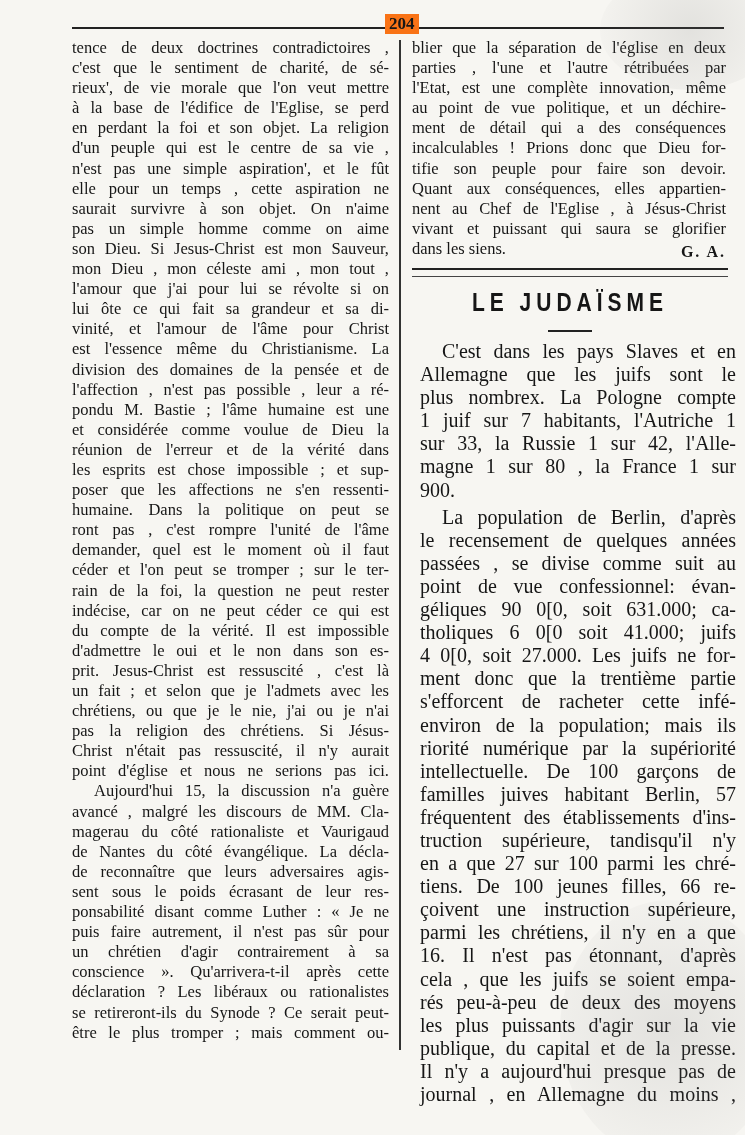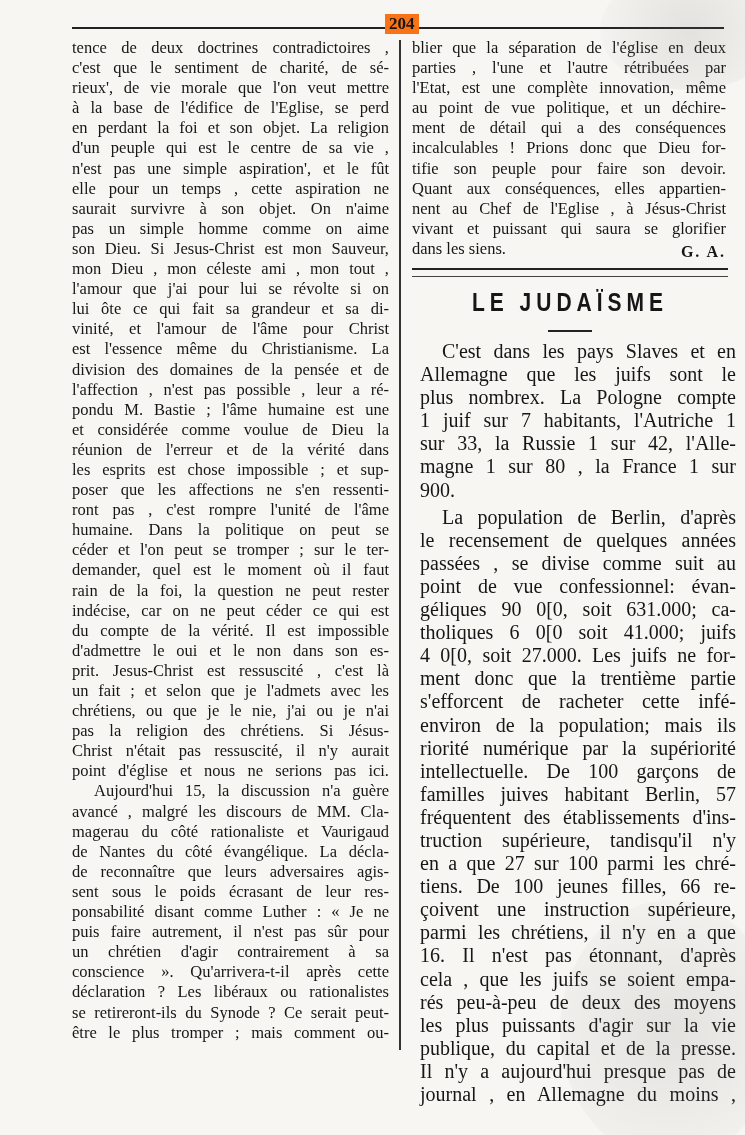--- a/index.html
+++ b/index.html
@@ -78,24 +78,24 @@
       <span class="line">lui ôte ce qui fait sa grandeur et sa di-</span>
       <span class="line">vinité, et l'amour de l'âme pour Christ</span>
       <span class="line">est l'essence même du Christianisme. La</span>
       <span class="line">division des domaines de la pensée et de</span>
       <span class="line">l'affection , n'est pas possible , leur a ré-</span>
       <span class="line">pondu M. Bastie ; l'âme humaine est une</span>
       <span class="line">et considérée comme voulue de Dieu la</span>
       <span class="line">réunion de l'erreur et de la vérité dans</span>
       <span class="line">les esprits est chose impossible ; et sup-</span>
       <span class="line">poser que les affections ne s'en ressenti-</span>
+      <span class="line">humaine. Dans la politique on peut se</span>
       <span class="line">ront pas , c'est rompre l'unité de l'âme</span>
-      <span class="line">humaine. Dans la politique on peut se</span>
+      <span class="line">demander, quel est le moment où il faut</span>
       <span class="line">céder et l'on peut se tromper ; sur le ter-</span>
-      <span class="line">demander, quel est le moment où il faut</span>
       <span class="line">rain de la foi, la question ne peut rester</span>
       <span class="line">indécise, car on ne peut céder ce qui est</span>
       <span class="line">du compte de la vérité. Il est impossible</span>
       <span class="line">d'admettre le oui et le non dans son es-</span>
       <span class="line">prit. Jesus-Christ est ressuscité , c'est là</span>
       <span class="line">un fait ; et selon que je l'admets avec les</span>
       <span class="line">chrétiens, ou que je le nie, j'ai ou je n'ai</span>
       <span class="line">pas la religion des chrétiens. Si Jésus-</span>
       <span class="line">Christ n'était pas ressuscité, il n'y aurait</span>
       <span class="line">point d'église et nous ne serions pas ici.</span>

